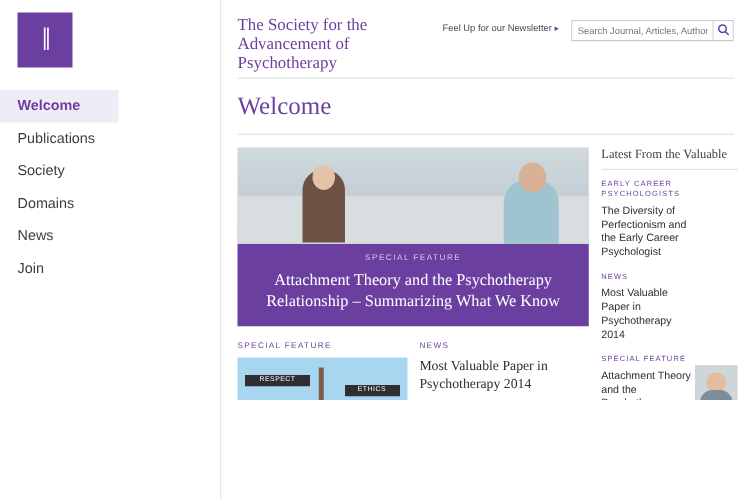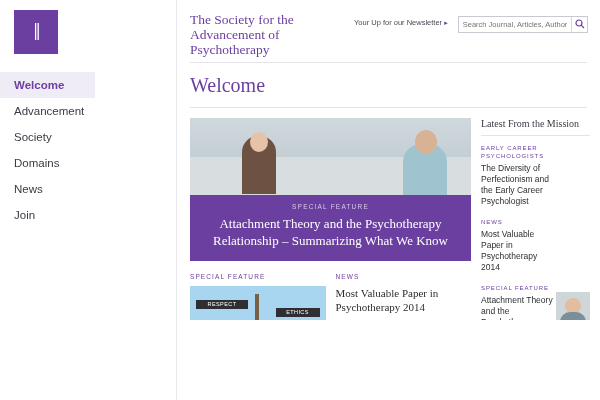--- a/index.html
+++ b/index.html
@@ -295,35 +295,35 @@
 <body>
 
 <div class="page">
 
   <div class="sidebar">
     <div class="logo-box">
       <div class="glyph">‖</div>
     </div>
     <nav class="nav">
       <a class="nav-item active" href="#">Welcome</a>
-      <a class="nav-item" href="#">Advancement</a>
+      <a class="nav-item" href="#">Publications</a>
       <a class="nav-item" href="#">Society</a>
       <a class="nav-item" href="#">Domains</a>
       <a class="nav-item" href="#">News</a>
       <a class="nav-item" href="#">Join</a>
     </nav>
   </div>
 
   <div class="main">
 
     <div class="header">
       <div class="site-title">The Society for the Advancement of Psychotherapy</div>
 
       <div class="newsletter">
-        <span>Your Up for our Newsletter</span>
+        <span>Feel Up for our Newsletter</span>
         <span class="arrow">▸</span>
       </div>
 
       <div class="searchwrap">
         <input type="text" placeholder="Search Journal, Articles, Authors..." style="">
         <button class="search-btn">
           <svg width="10" height="10" viewBox="0 0 10 10">
             <circle cx="4" cy="4" r="3" fill="none" stroke="#6b3fa0" stroke-width="1.2"></circle>
             <line x1="6.2" y1="6.2" x2="9" y2="9" stroke="#6b3fa0" stroke-width="1.2"></line>
           </svg>
@@ -376,21 +376,21 @@
             <a class="readnow" href="#">READ NOW ›</a>
           </div>
 
         </div>
 
         <div class="edu-kicker">EDUCATION &amp; TRAINING</div>
 
       </div>
 
       <div class="col-right">
-        <div class="rail-title">Latest From the Mission</div>
+        <div class="rail-title">Latest From the Valuable</div>
 
         <div class="rail-item">
           <div class="rail-kicker">EARLY CAREER PSYCHOLOGISTS</div>
           <div class="rail-head">The Diversity of Perfectionism and the Early Career Psychologist</div>
         </div>
 
         <div class="rail-item">
           <div class="rail-kicker">NEWS</div>
           <div class="rail-head">Most Valuable Paper in Psychotherapy 2014</div>
         </div>

